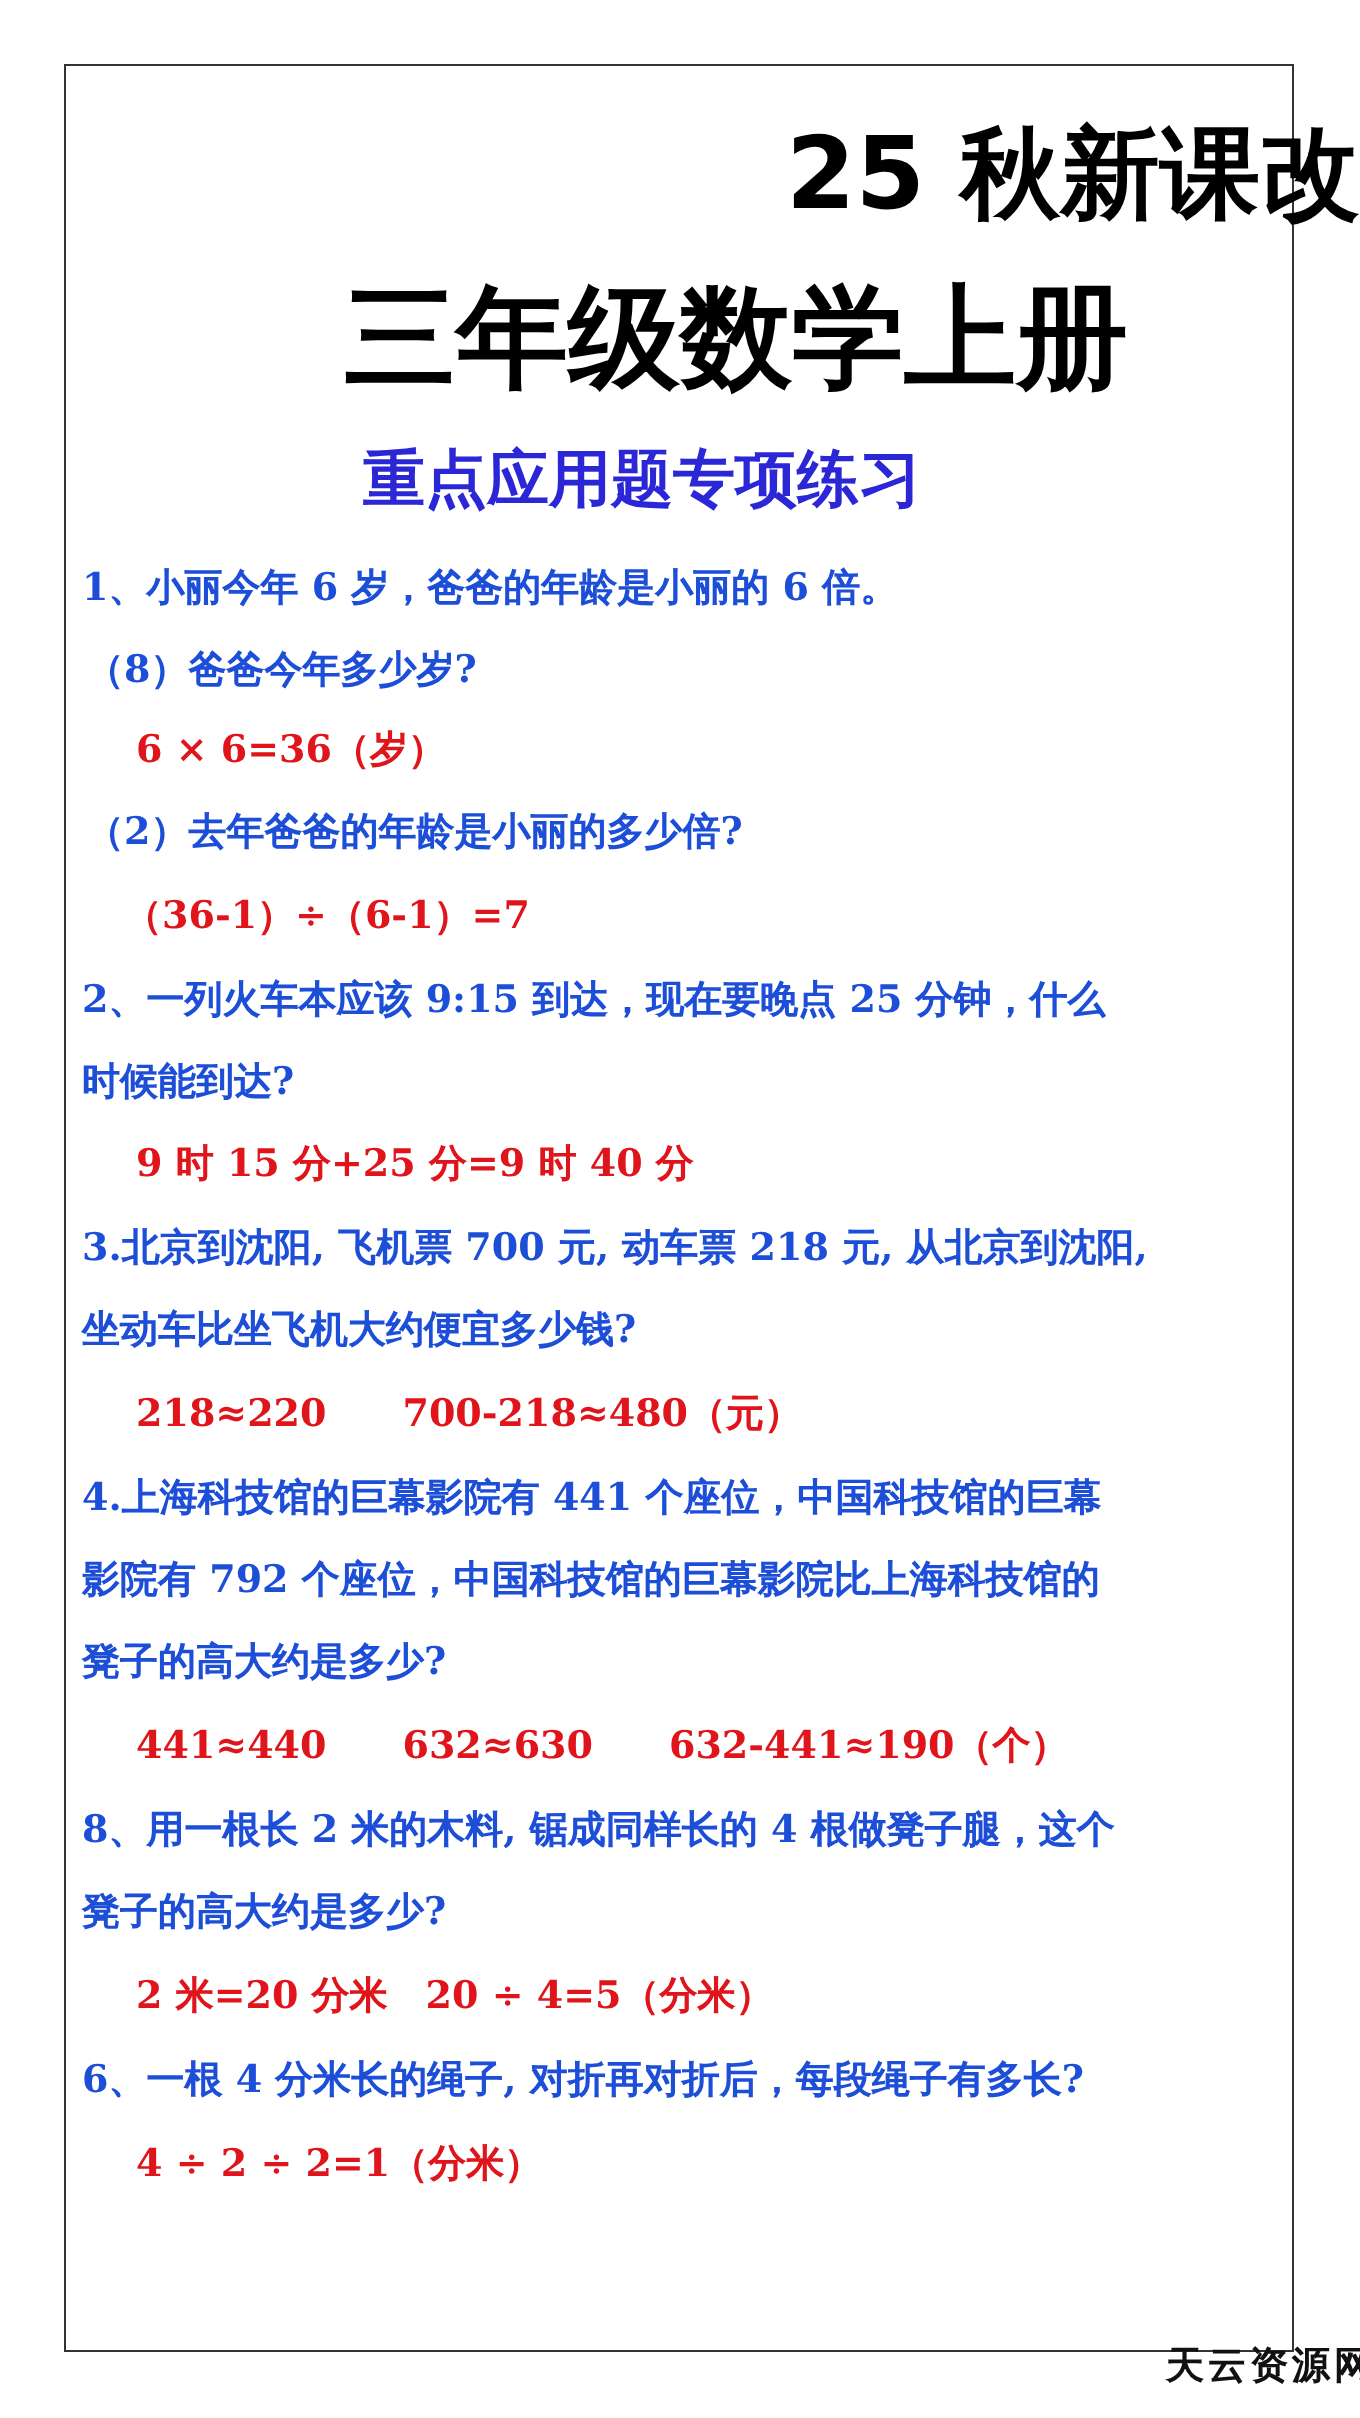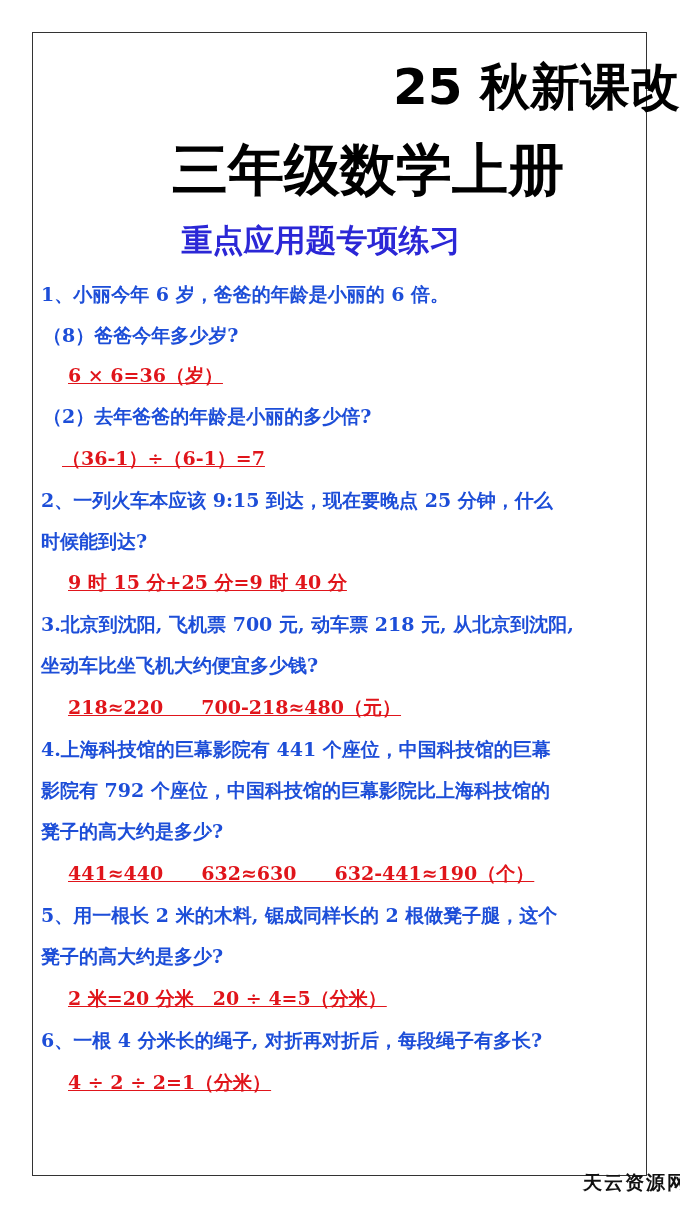--- a/index.html
+++ b/index.html
@@ -10,21 +10,21 @@
   .title1, .title2 { position:absolute; left:0; width:680px; text-align:center;
                      font-family:"DejaVu Sans","Liberation Sans",sans-serif; font-weight:bold; color:#000; }
   .title1 { top:55px; font-size:50px; line-height:64px;text-align:right; }
   .title2 { top:135px; font-size:56px; line-height:70px;margin-left:28px; }
   .subtitle { position:absolute; left:0; width:642px; text-align:center; top:218px;
               font-family:"DejaVu Sans","Liberation Sans",sans-serif; font-weight:bold;
               font-size:31px; line-height:44px; color:#2b27d6; }
   .line { position:absolute; left:41px; font-weight:bold; font-size:19px; line-height:26px;
           color:#1d4ed8; white-space:nowrap; }
   .line.red { color:#e0151b; }
-  .line.ans { left:68px;text-decoration:underline; }
+  .line.ans { left:68px; }
   .watermark { position:absolute; left:583px; top:1170px; font-family:"DejaVu Sans","Liberation Sans",sans-serif;
                font-weight:bold; font-size:19px; color:#111; letter-spacing:2px; white-space:nowrap; }
 </style>
 </head>
 <body>
 
 <div class="page-frame"></div>
 
 <div class="title1">25 秋新课改</div>
 <div class="title2">三年级数学上册</div>
@@ -42,20 +42,20 @@
 
 <div class="line" style="top:611px">3.北京到沈阳, 飞机票 700 元, 动车票 218 元, 从北京到沈阳,</div>
 <div class="line" style="top:652px">坐动车比坐飞机大约便宜多少钱?</div>
 <div class="line red ans" style="top:694px">218≈220　　700-218≈480（元）</div>
 
 <div class="line" style="top:736px">4.上海科技馆的巨幕影院有 441 个座位，中国科技馆的巨幕</div>
 <div class="line" style="top:777px">影院有 792 个座位，中国科技馆的巨幕影院比上海科技馆的</div>
 <div class="line" style="top:818px">凳子的高大约是多少?</div>
 <div class="line red ans" style="top:860px">441≈440　　632≈630　　632-441≈190（个）</div>
 
-<div class="line" style="top:902px">5、用一根长 2 米的木料, 锯成同样长的 2 根做凳子腿，这个</div>
+<div class="line" style="top:902px">8、用一根长 2 米的木料, 锯成同样长的 4 根做凳子腿，这个</div>
 <div class="line" style="top:943px">凳子的高大约是多少?</div>
 <div class="line red ans" style="top:985px">2 米=20 分米　20 ÷ 4=5（分米）</div>
 
 <div class="line" style="top:1027px">6、一根 4 分米长的绳子, 对折再对折后，每段绳子有多长?</div>
 <div class="line red ans" style="top:1069px">4 ÷ 2 ÷ 2=1（分米）</div>
 
 <div class="watermark">天云资源网</div>
 
 </body></html>

